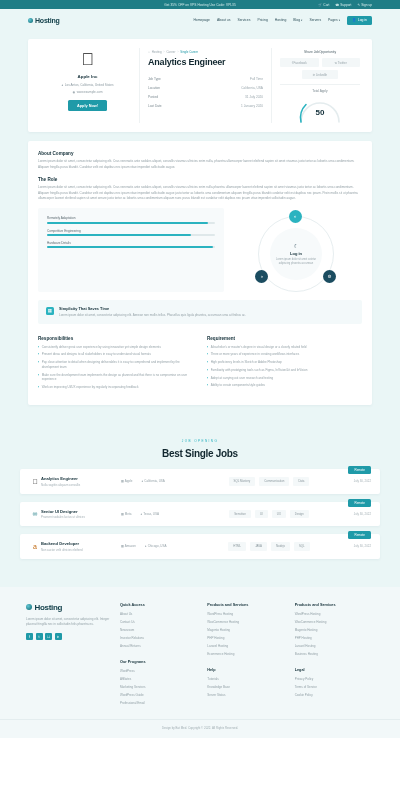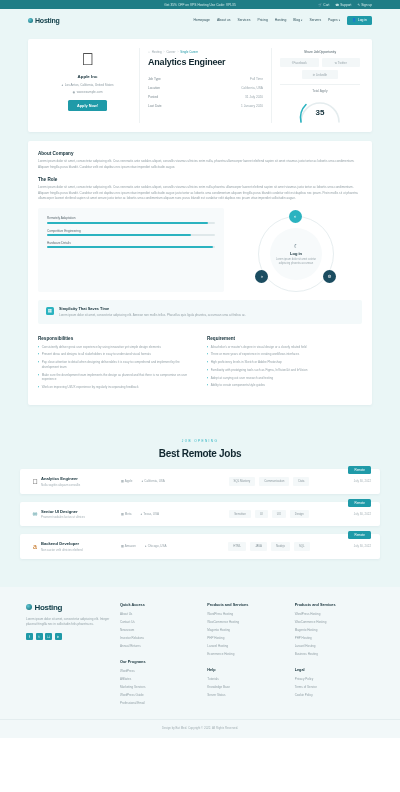--- a/index.html
+++ b/index.html
@@ -333,21 +333,21 @@
           </button>
         </div>
         <div class="divider"></div>
         <div class="gauge-label">Total Apply</div>
         <div class="gauge-wrap">
           <div class="gauge-box">
             <svg width="46" height="28" viewBox="0 0 46 28">
               <path d="M4 27 A19 19 0 1 1 42 27" fill="none" stroke="#e4ecee" stroke-width="1.6" stroke-linecap="round"></path>
               <path d="M4 27 A19 19 0 0 1 9 9.5" fill="none" stroke="#2bb3c0" stroke-width="1.6" stroke-linecap="round"></path>
             </svg>
-            <div class="gauge-num">35</div>
+            <div class="gauge-num">50</div>
           </div>
         </div>
       </div>
     </div>
 
     <div class="desc-card">
       <div class="sec-h">About Company</div>
       <div class="para">Lorem ipsum dolor sit amet, consectetur adipiscing elit. Cras venenatis ante sodales aliquet, convallis vivamus ultricies enim nulla, pharetra ullamcorper laoreet eleifend sapien sit amet vivamus justo tortor ac lobortis urna condimentum. Aliquam fringilla purus blandit. Curabitur velit est dapibus nec ipsum vitae imperdiet sollicitudin augue.</div>
 
       <div class="sec-h">The Role</div>
@@ -452,21 +452,21 @@
               <span class="dot">▪</span>
               <span>Ability to create components/style guides</span>
             </div>
         </div>
       </div>
     </div>
   </div>
 
   <div class="jobs-sec">
     <div class="eyebrow">Job Opening</div>
-    <div class="jobs-title">Best Remote Jobs</div>
+    <div class="jobs-title">Best Single Jobs</div>
 
     <div class="job-row">
       <div class="remote-badge">Remote</div>
       <div class="job-logo"></div>
       <div class="job-info">
         <div class="job-name">Analytics Engineer</div>
         <div class="job-sub">Nulla sagittis aliquam convallis</div>
       </div>
       <div class="job-meta">
         <span>

